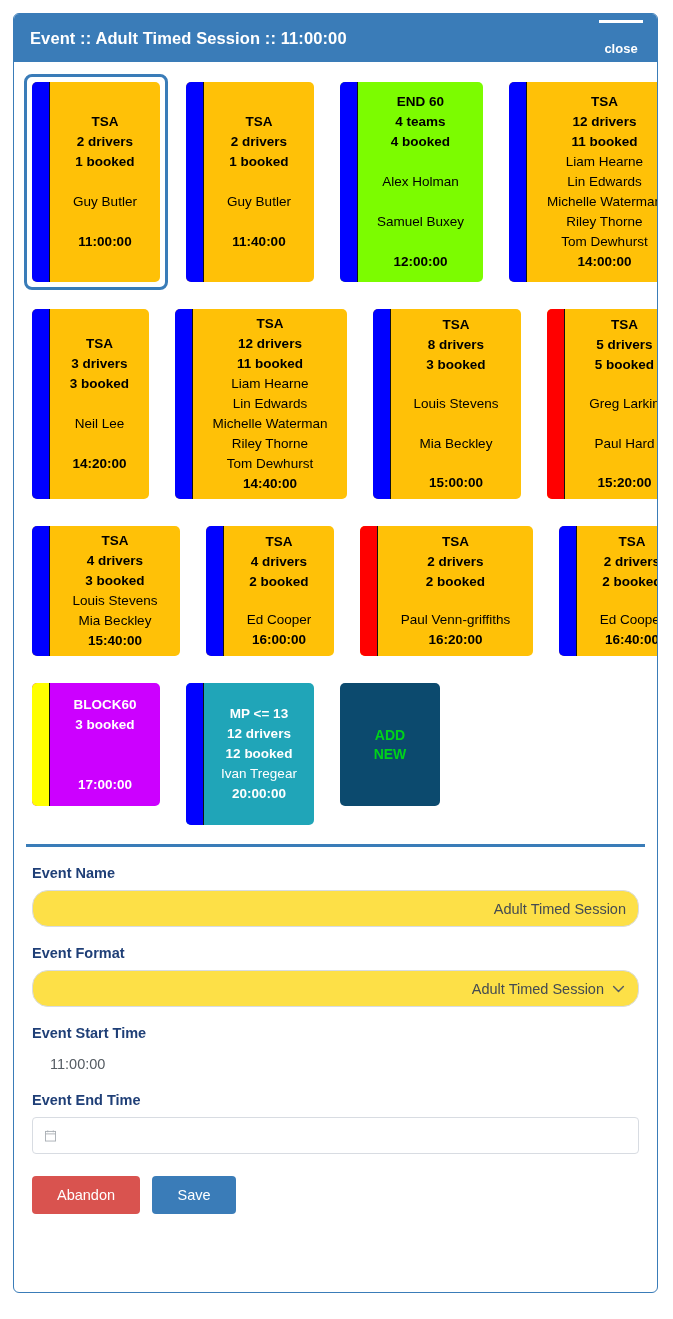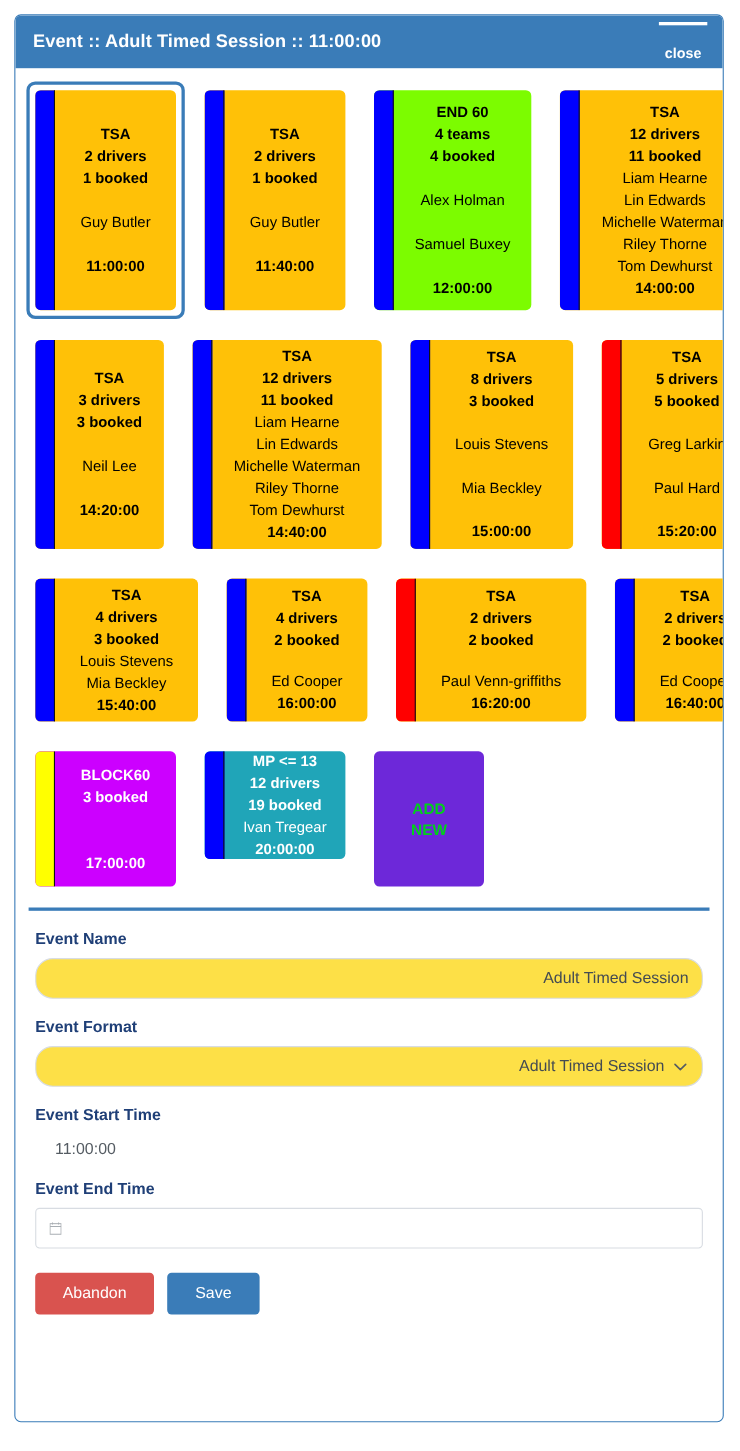--- a/index.html
+++ b/index.html
@@ -105,21 +105,21 @@
     line-height: 20px;
     text-align: center;
     white-space: nowrap;
   }
   .card-line.bold { font-weight: bold; }
   .card-line.name { font-weight: normal; }
   .card-spacer { height: 20px; }
 
   
   .card.add-new {
-    background: #6d28d9;
+    background: #0c4a6e;
     align-items: center;
     justify-content: center;
   }
   .card.add-new .card-body { justify-content: center; }
   .add-new-line {
     color: #00d219;
     font-weight: bold;
     font-size: 14px;
     line-height: 19px;
     text-align: center;
@@ -408,26 +408,26 @@
             <div class="card-body">
               <div class="card-line bold">BLOCK60</div>
               <div class="card-line bold">3 booked</div>
               <div class="card-spacer"></div>
               <div class="card-spacer"></div>
               <div class="card-line bold">17:00:00</div>
             </div>
           </div>
         </div>
         <div class="card-wrap">
-          <div class="card" style="background: rgb(32, 165, 184); width: 128px; height: 98px; color: rgb(255, 255, 255);">
+          <div class="card" style="background: rgb(32, 165, 184); width: 128px; height: 142px; color: rgb(255, 255, 255);">
             <div class="card-stripe" style="background: rgb(0, 0, 255);"></div>
             <div class="card-body">
               <div class="card-line bold">MP &lt;= 13</div>
               <div class="card-line bold">12 drivers</div>
-              <div class="card-line bold">19 booked</div>
+              <div class="card-line bold">12 booked</div>
               <div class="card-line name">Ivan Tregear</div>
               <div class="card-line bold">20:00:00</div>
             </div>
           </div>
         </div>
         <div class="card-wrap">
           <div class="card add-new" style="width: 100px; height: 123px;">
             <div class="card-body">
               <div class="add-new-line">ADD</div>
               <div class="add-new-line">NEW</div>

